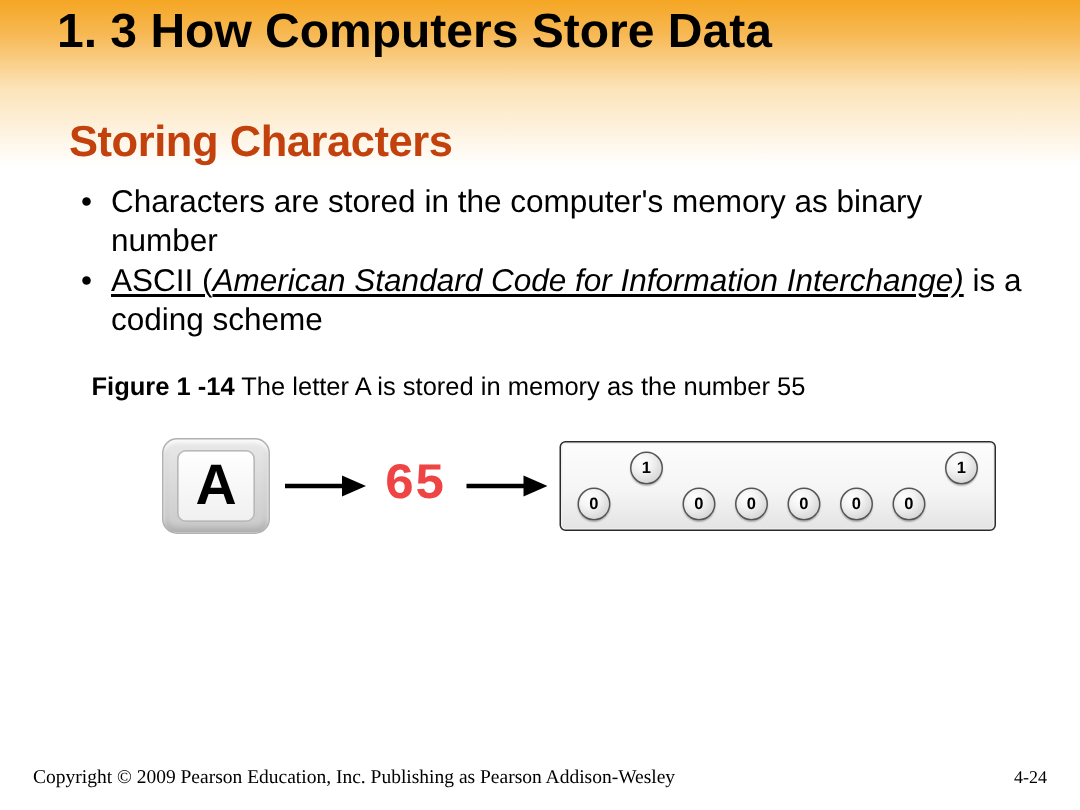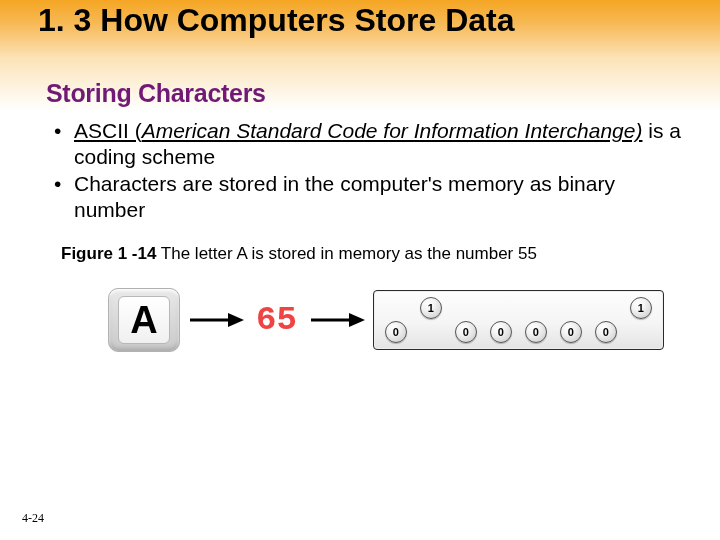--- a/index.html
+++ b/index.html
@@ -27,23 +27,23 @@
     z-index: 1;
     padding: 2px 38px 0 38px;
   }
   .title {
     font-size: 32px;
     font-weight: bold;
     color: #000;
     margin-bottom: 40px;
   }
   .subtitle {
-    font-size: 25px;
-    font-weight: bold;
-    color: #701a75;
+    font-size: 29px;
+    font-weight: bold;
+    color: #c2410c;
     margin-left: 8px;
     margin-bottom: 10px;
     letter-spacing: -0.3px;
   }
   .bullets {
     list-style: none;
     margin-left: 12px;
     margin-bottom: 22px;
   }
   .bullets li {
@@ -177,24 +177,24 @@
 <body>
 
 <div class="header-gradient"></div>
 
 <div class="content">
   <h1 class="title">1. 3 How Computers Store Data</h1>
   <h2 class="subtitle">Storing Characters</h2>
 
   <ul class="bullets">
     <li>
-      <span class="underline">ASCII (</span><em class="underline" style="font-style:italic">American Standard Code for Information Interchange)</em><span> is a coding scheme</span>
+      <span>Characters are stored in the computer's memory as binary number</span>
     </li>
     <li>
-      <span>Characters are stored in the computer's memory as binary number</span>
+      <span class="underline">ASCII (</span><em class="underline" style="font-style:italic">American Standard Code for Information Interchange)</em><span> is a coding scheme</span>
     </li>
   </ul>
 
   <div class="figcap">
     <span class="fnum">Figure 1 -14</span><span class="fdesc">  The letter A is stored in memory as the number 55</span>
   </div>
 
   <div class="diagram">
     <div class="keycap">
       <div class="outer"></div>
@@ -254,14 +254,15 @@
         <div class="bit-cell on">
           <div class="ball">
             <span>1</span>
           </div>
         </div>
       </div>
   </div>
 </div>
 
 <div class="footer">
+  <span>Copyright © 2009 Pearson Education, Inc. Publishing as Pearson Addison-Wesley</span>
   <span class="page-num">4-24</span>
 </div>
 
 </body></html>

